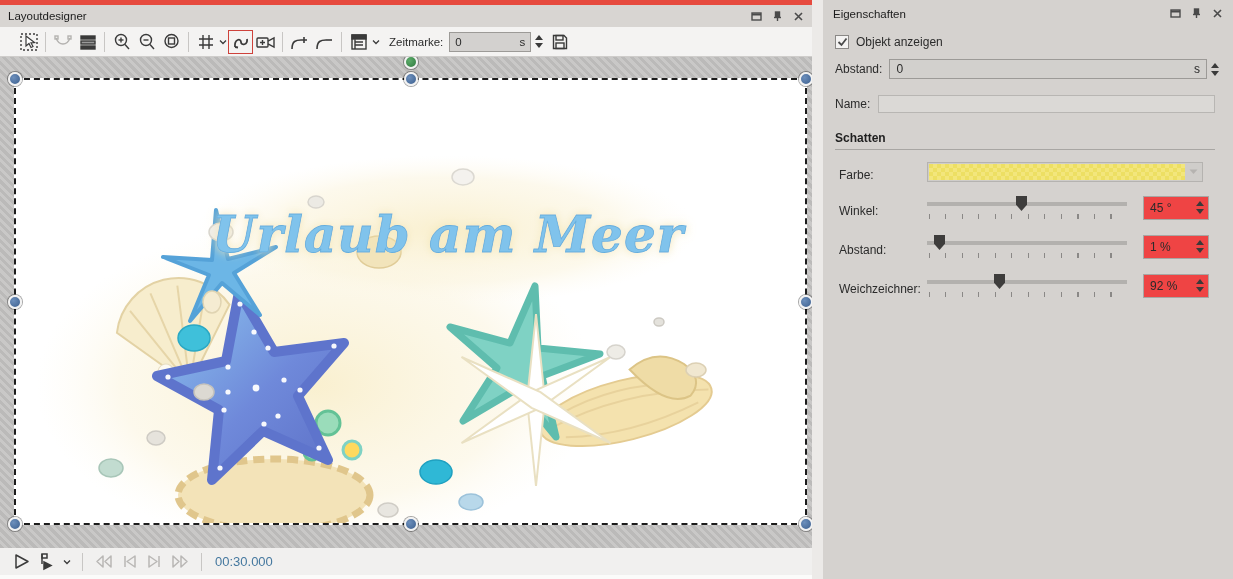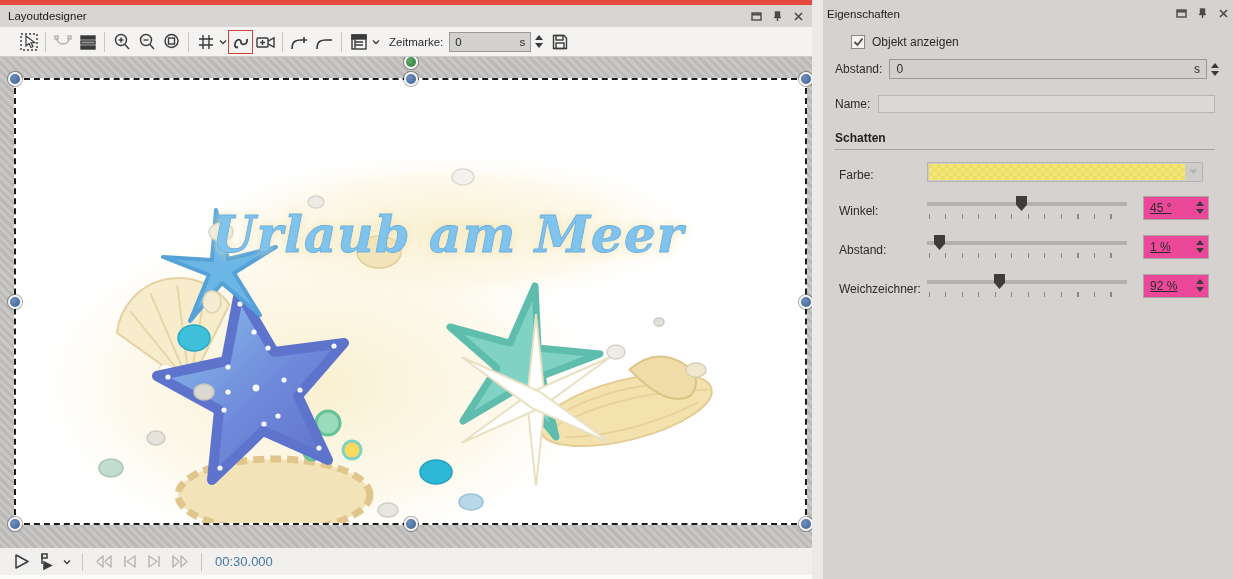--- a/index.html
+++ b/index.html
@@ -40,22 +40,22 @@
   .pbtn.disabled svg { stroke:#b9b7b5; }
   .psep { width:1px; height:18px; background:#c8c6c4; margin:0 7px; }
   .timecode { font-size:13px; color:#45789f; margin-left:6px; }
   .bottom-strip { position:absolute; left:0; top:575px; width:812px; height:4px; background:#fbfbfa; }
 
   
   .splitter { position:absolute; left:812px; top:0; width:11px; height:579px; background:#eceae8; }
 
   
   .props-panel { position:absolute; left:823px; top:0; width:410px; height:579px; background:#d5d2cf; }
-  .props-header { height:27px; display:flex; align-items:center; padding:0 4px;text-align:right; }
-  .crow { display:flex; align-items:center; margin:8px 10px 0 28px;text-align:right; }
+  .props-header { height:27px; display:flex; align-items:center; padding:0 10px;text-align:right; }
+  .crow { display:flex; align-items:center; margin:8px 10px 0 12px;text-align:right; }
   .checkbox { width:14px; height:14px; background:#f4f3f2; border:1px solid #8a8886; display:flex; align-items:center; justify-content:center; }
   .cb-label { font-size:12px; margin-left:7px; }
   .frow { display:flex; align-items:center; margin:10px 10px 0 12px; }
   .flabel { font-size:12px; }
   .ffield { flex:1; height:20px; background:#d2d0cd; border:1px solid #9c9a97; display:flex; align-items:center; font-size:12px; padding:0 6px; margin-left:7px; }
   .ffield .val { flex:1; }
 
   .tabbar { display:flex; align-items:flex-end; margin-top:12px; border-bottom:1px solid #fdfdfc; }
   .tab { height:27px; display:flex; align-items:center; padding:0 13px; font-size:12px; gap:6px; }
   .tab.active { background:#f2f1f0; border-top:3px solid #d6453f; }
@@ -71,21 +71,21 @@
   .swatch-frame { width:276px; height:20px; border:1px solid #b5b3b0; background:#cfcdca; display:flex; padding:1px; }
   .swatch { flex:1; background:repeating-conic-gradient(#f3e67c 0% 25%, #eddf63 0% 50%) 0 0 / 8px 8px; }
   .sw-caret { width:16px; display:flex; align-items:center; justify-content:center; }
 
   .slider { position:relative; width:200px; height:27px; margin-right:16px; }
   .track { position:absolute; left:0; right:0; top:8px; height:4px; background:#b3b1ae; }
   .thumb { position:absolute; top:2px; width:11px; height:15px; margin-left:-5px; background:#3e3d3c;
     clip-path:polygon(0 0,100% 0,100% 58%,50% 100%,0 58%); }
   .ticks { position:absolute; left:2px; right:0; top:20px; height:5px;
     background-image:repeating-linear-gradient(90deg,#8a8886 0 1px,transparent 1px 16.5px); }
-  .valbox { width:66px; height:24px; background:#ec4899; border:1px solid #a8a6a3; display:flex; align-items:center;text-decoration:underline; }
+  .valbox { width:66px; height:24px; background:#ef4444; border:1px solid #a8a6a3; display:flex; align-items:center; }
   .valtext { flex:1; padding-left:6px; font-size:12px; white-space:nowrap; }
 </style>
 </head>
 <body>
 
 <div class="layout-panel">
   <div class="red-bar"></div>
 
   <div class="panel-header">
     <span class="panel-title">Layoutdesigner</span>

